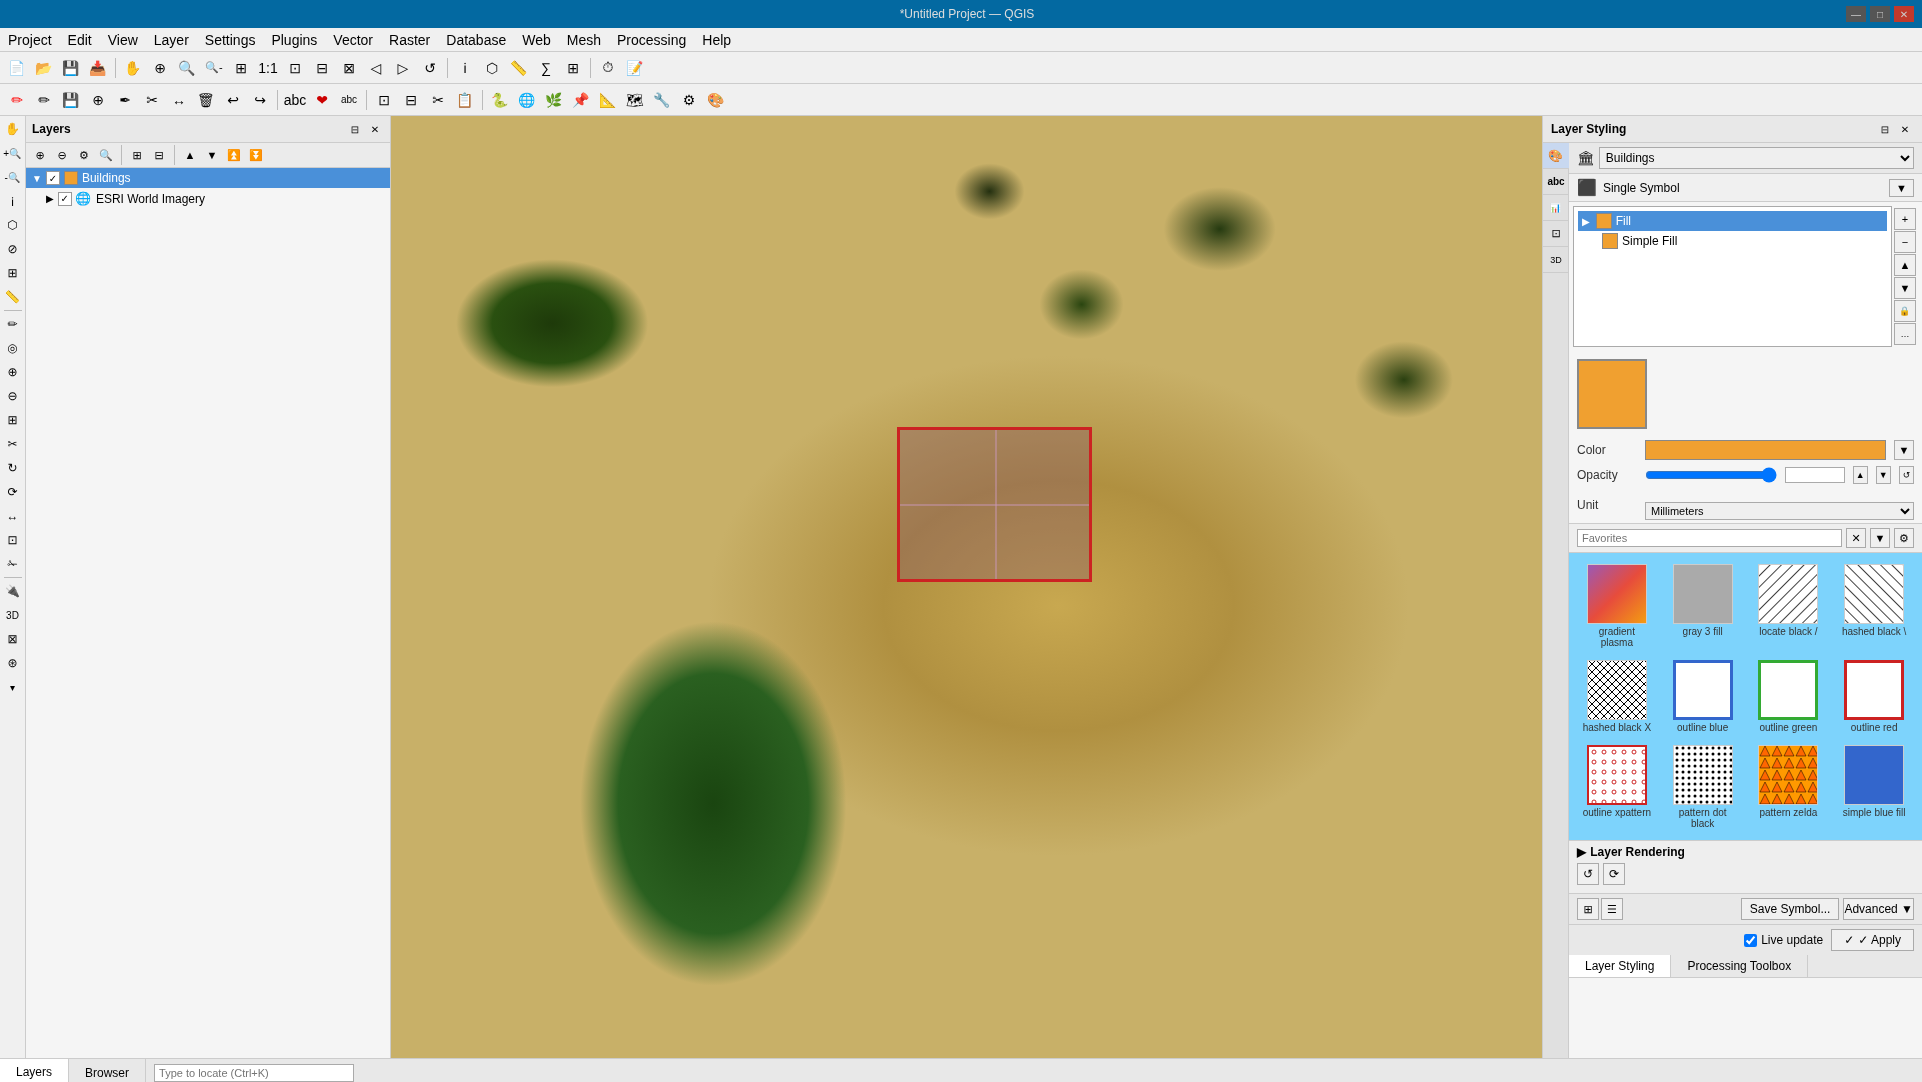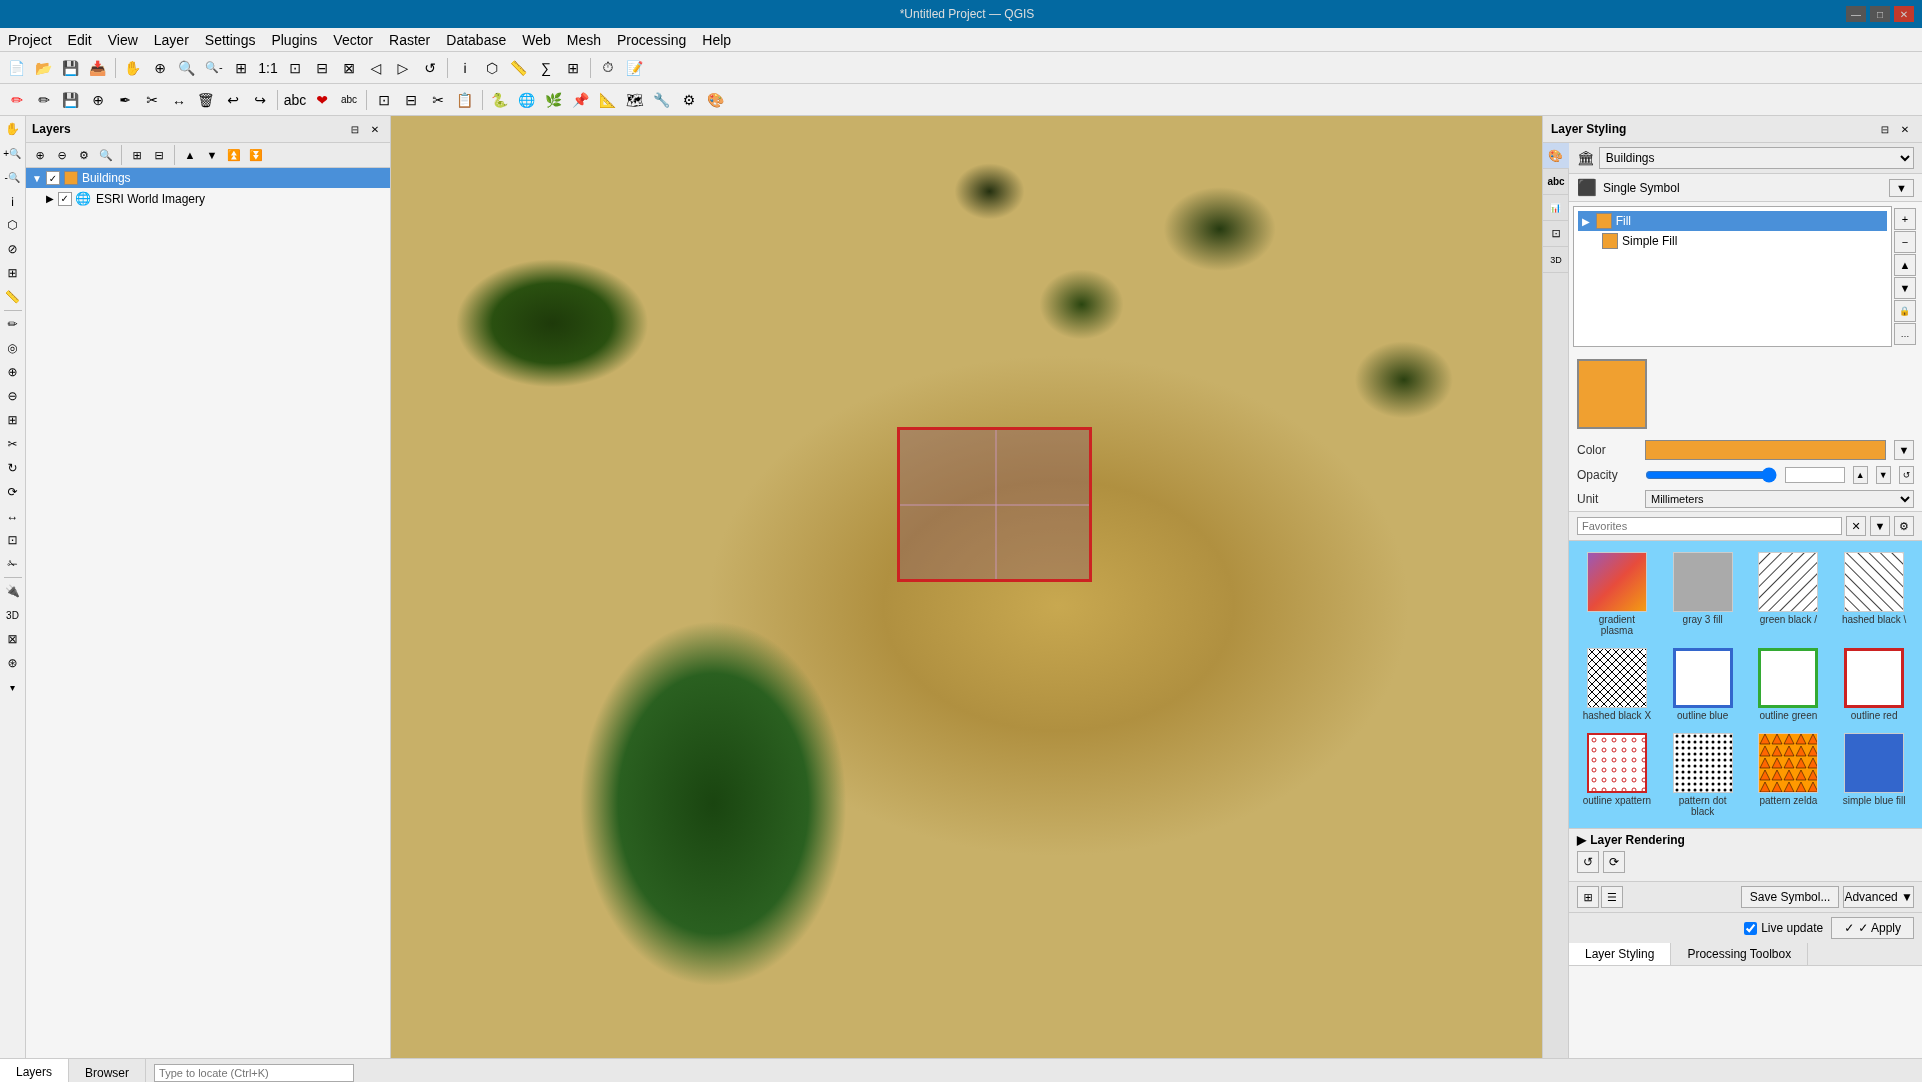--- a/index.html
+++ b/index.html
@@ -107,21 +107,21 @@
     
     .prop-row {
       display: flex; align-items: center; padding: 3px 8px; gap: 8px;
     }
     .prop-label { width: 60px; flex-shrink: 0; font-size: 12px; color: #333; }
     .color-bar {
       height: 20px; background: #f0a030; border: 1px solid #888; flex: 1; cursor: pointer;
     }
     .opacity-slider { width: 160px; }
     .opacity-val { width: 60px; border: 1px solid #aaa; font-size: 11px; padding: 1px 4px; }
-    select.unit-select { font-size: 11px; padding: 1px; border: 1px solid #aaa; width: 100%; }
+    select.unit-select { font-size: 11px; padding: 1px; border: 1px solid #aaa; width: 100%; margin-top: 12px; }
 
     
     #favorites-bar {
       display: flex; align-items: center; padding: 4px 8px; gap: 4px; border-bottom: 1px solid #ccc; border-top: 1px solid #ccc; background: #eee;
     }
     #fav-search { flex: 1; border: 1px solid #aaa; padding: 2px 4px; font-size: 11px; }
     
     
     #symbol-grid {
       display: grid; grid-template-columns: repeat(4, 1fr); gap: 2px; padding: 6px; overflow-y: auto; background: #7dd3fc;
@@ -479,21 +479,21 @@
             <div class="sym-preview" style="background:#fff;position:relative;overflow:hidden;">
               <svg width="60" height="60" xmlns="http://www.w3.org/2000/svg">
                 <defs>
                     <pattern id="hf" width="8" height="8" patternUnits="userSpaceOnUse" patternTransform="rotate(45)">
                       <line x1="0" y1="0" x2="0" y2="8" stroke="#000" stroke-width="1.5"></line>
                     </pattern>
                   </defs>
                 <rect width="60" height="60" fill="url(#hf)"></rect>
               </svg>
             </div>
-            <span class="sym-name">green black /</span>
+            <span class="sym-name">locate black /</span>
           </div>
 
           <div class="sym-cell">
             <div class="sym-preview" style="background:#fff;position:relative;overflow:hidden;">
               <svg width="60" height="60" xmlns="http://www.w3.org/2000/svg">
                 <defs>
                     <pattern id="hb" width="8" height="8" patternUnits="userSpaceOnUse" patternTransform="rotate(-45)">
                       <line x1="0" y1="0" x2="0" y2="8" stroke="#000" stroke-width="1.5"></line>
                     </pattern>
                   </defs>

